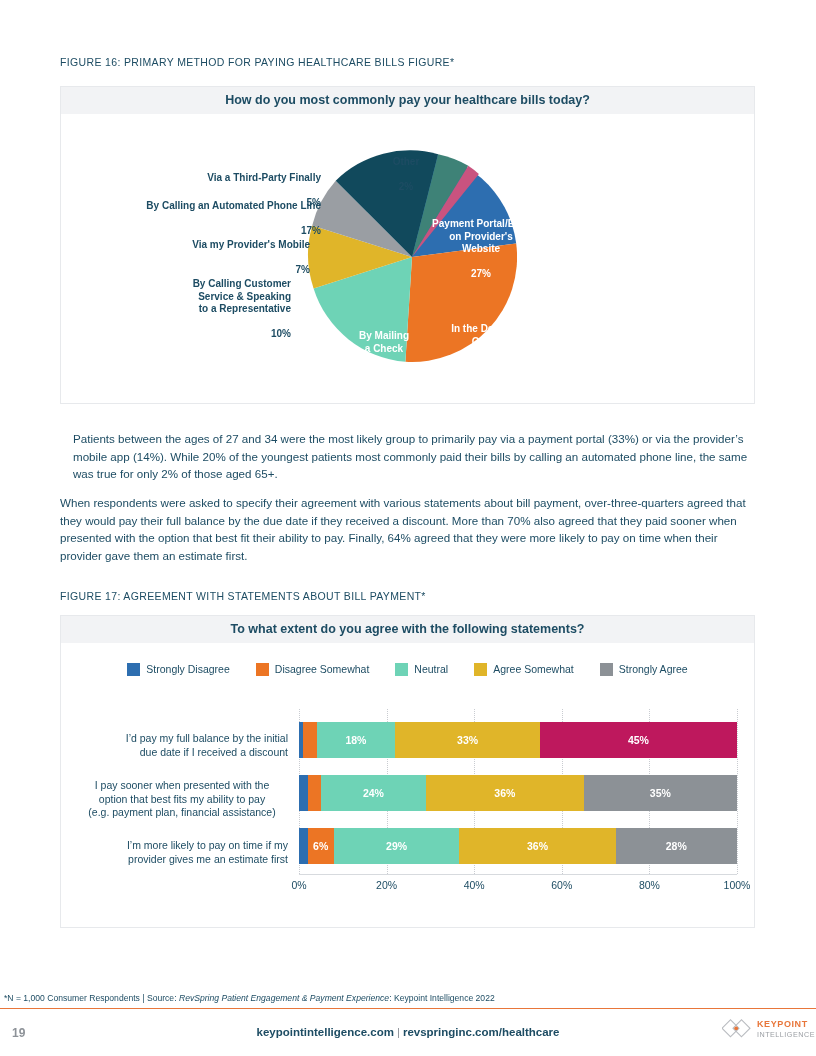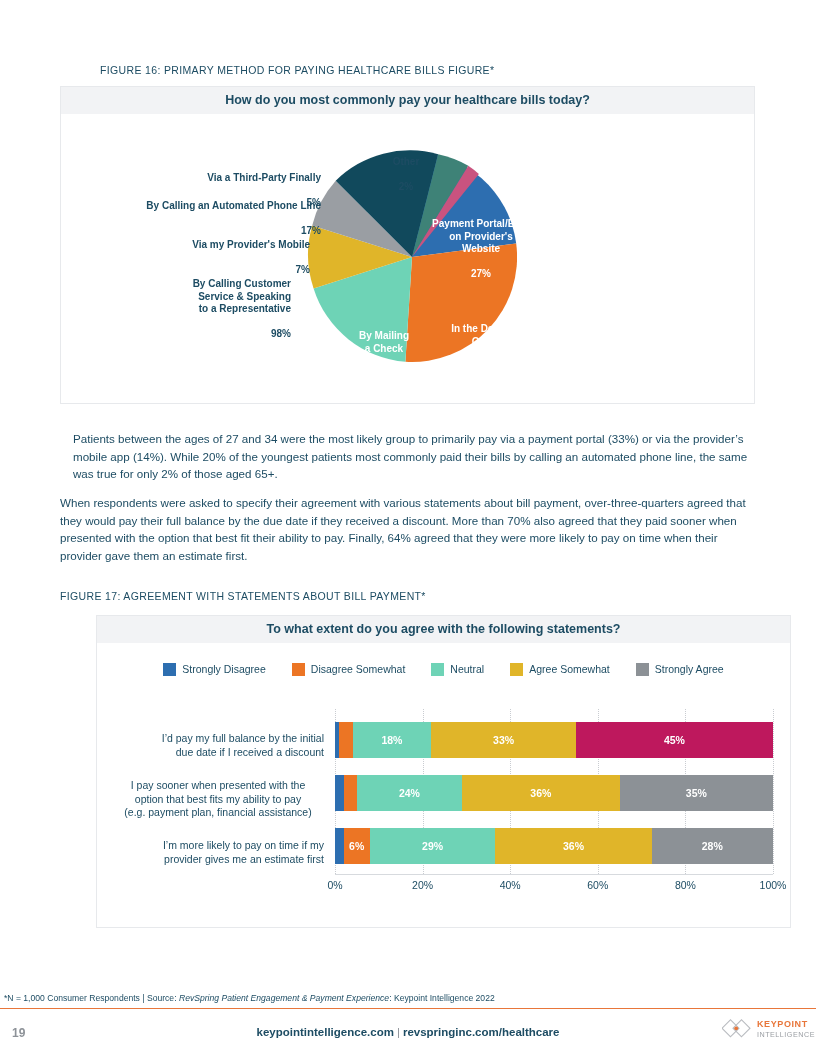--- a/index.html
+++ b/index.html
@@ -38,21 +38,21 @@
     color:#ffffff;text-align:center;white-space:pre-line;
   }
 
   
   .para{
     position:absolute;left:60px;width:696px;
     font-size:11.6px;line-height:17.6px;color:#1d4c63;text-align:left;
   }
 
   
-  #fig17{left:60px;top:615px;width:695px;height:313px;margin-left:36px;}
+  #fig17{left:60px;top:615px;width:695px;height:313px;}
   #fig17 .card-head{height:27px;line-height:27px;font-size:12.5px;}
 
   .legend{
     position:absolute;left:0;top:40px;width:100%;height:26px;
     display:flex;justify-content:center;gap:26px;
   }
   .legend-item{display:flex;align-items:center;gap:6px;}
   .swatch{width:13px;height:13px;display:block;}
   .legend-text{font-size:10.5px;color:#1d4c63;white-space:nowrap;}
 
@@ -83,21 +83,21 @@
   .logo{position:absolute;left:722px;top:1019px;display:flex;align-items:center;gap:5px;}
   .logo-txt{line-height:9px;}
   .logo-txt .l1{font-size:9px;font-weight:bold;color:#e8763a;letter-spacing:.6px;display:block;}
   .logo-txt .l2{font-size:7.2px;color:#9a9ea3;letter-spacing:.5px;display:block;margin-top:1px;}
 </style>
 </head>
 <body>
 
 <div class="page">
 
-  <div class="fig-caption" style="left:60px;top:64px;margin-left:40px;">FIGURE 16: PRIMARY METHOD FOR PAYING HEALTHCARE BILLS FIGURE*</div>
+  <div class="fig-caption" style="left:60px;top:56px;">FIGURE 16: PRIMARY METHOD FOR PAYING HEALTHCARE BILLS FIGURE*</div>
 
   <div class="card" id="fig16">
     <div class="card-head">How do you most commonly pay your healthcare bills today?</div>
 
     <div class="pie-wrap">
       <svg class="pie-svg" width="210" height="270" viewBox="0 0 210 270">
 
         <path d="M105,135 L105,30 A105,105 0 0,1 209.2,121.4 Z" fill="#2d6eb0"></path>
 
         <path d="M105,135 L209.2,121.4 A105,105 0 0,1 98.4,239.8 Z" fill="#ec7524"></path>
@@ -123,21 +123,21 @@
 
       <div class="pie-label" style="left:0px;top:86px;width:260px;"><span>By Calling an Automated Phone Line</span>
         <br><span>17%</span></div>
 
       <div class="pie-label" style="left:0px;top:125px;width:249px;"><span>Via my Provider's Mobile</span>
         <br><span>7%</span></div>
 
       <div class="pie-label" style="left:0px;top:164px;width:230px;"><span>By Calling Customer
 Service &amp; Speaking
 to a Representative</span>
-        <br><span>98%</span></div>
+        <br><span>10%</span></div>
 
       <div class="pie-inner" style="left:364px;top:104px;width:112px;"><span>Payment Portal/EMR
 on Provider's
 Website</span>
         <br><span>27%</span></div>
 
       <div class="pie-inner" style="left:370px;top:209px;width:110px;"><span>In the Doctor's
 Office</span>
         <br><span>24%</span></div>
 

